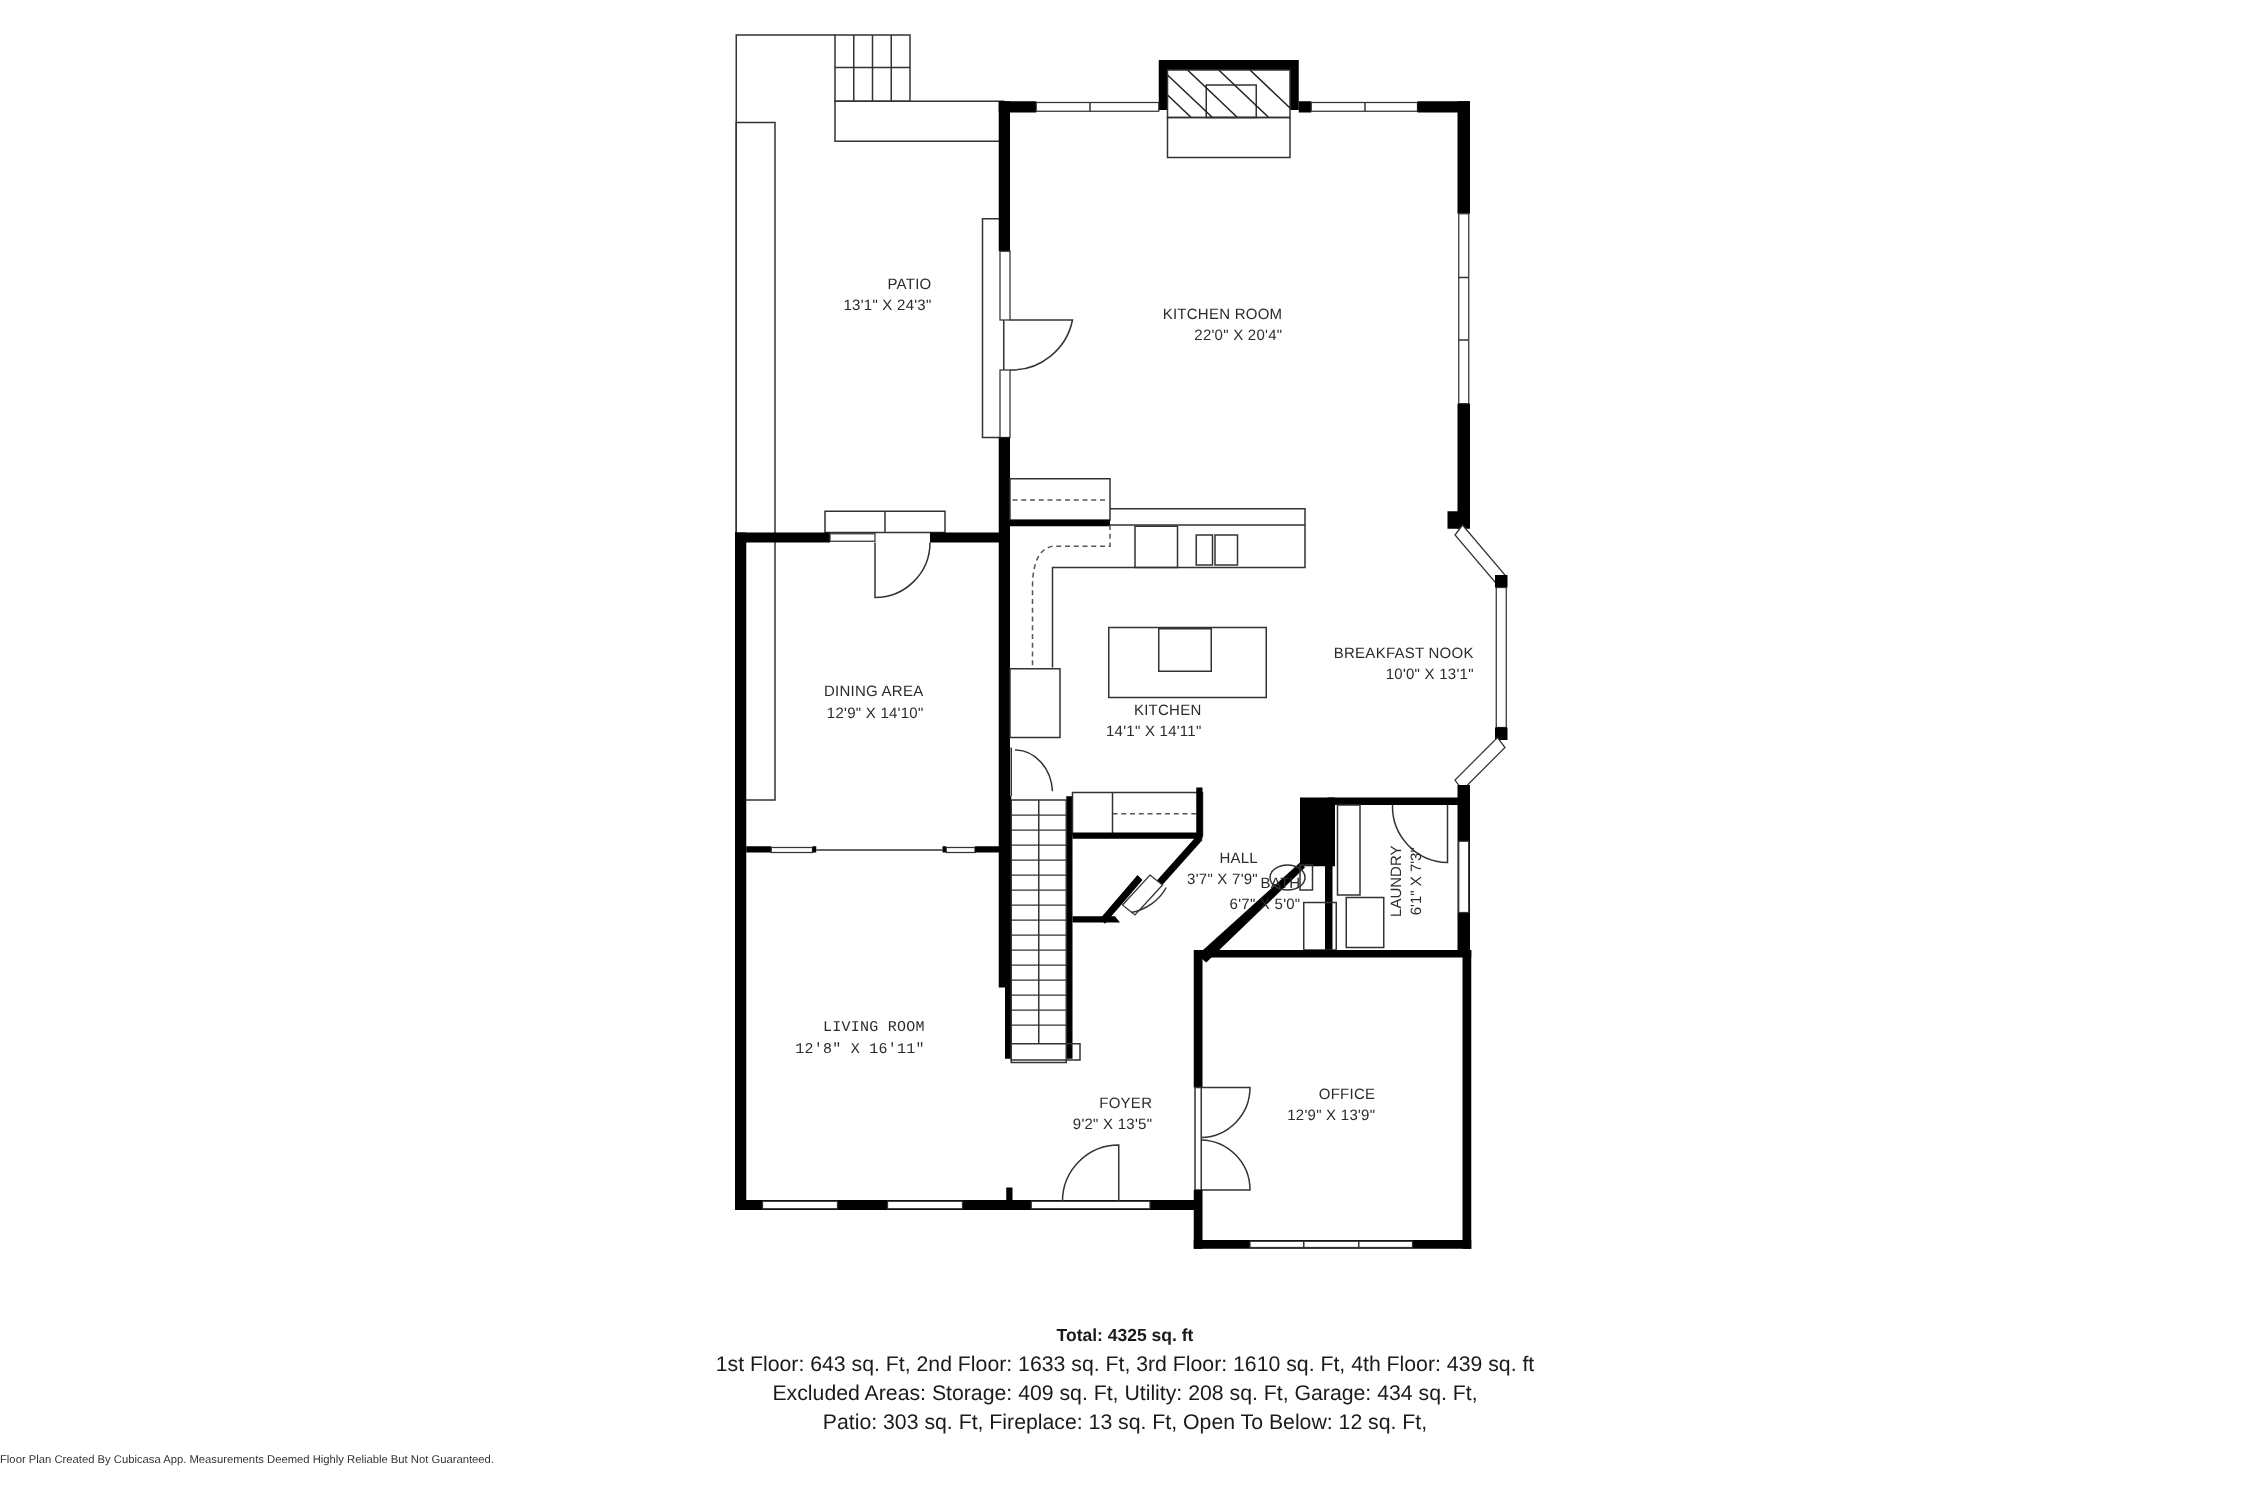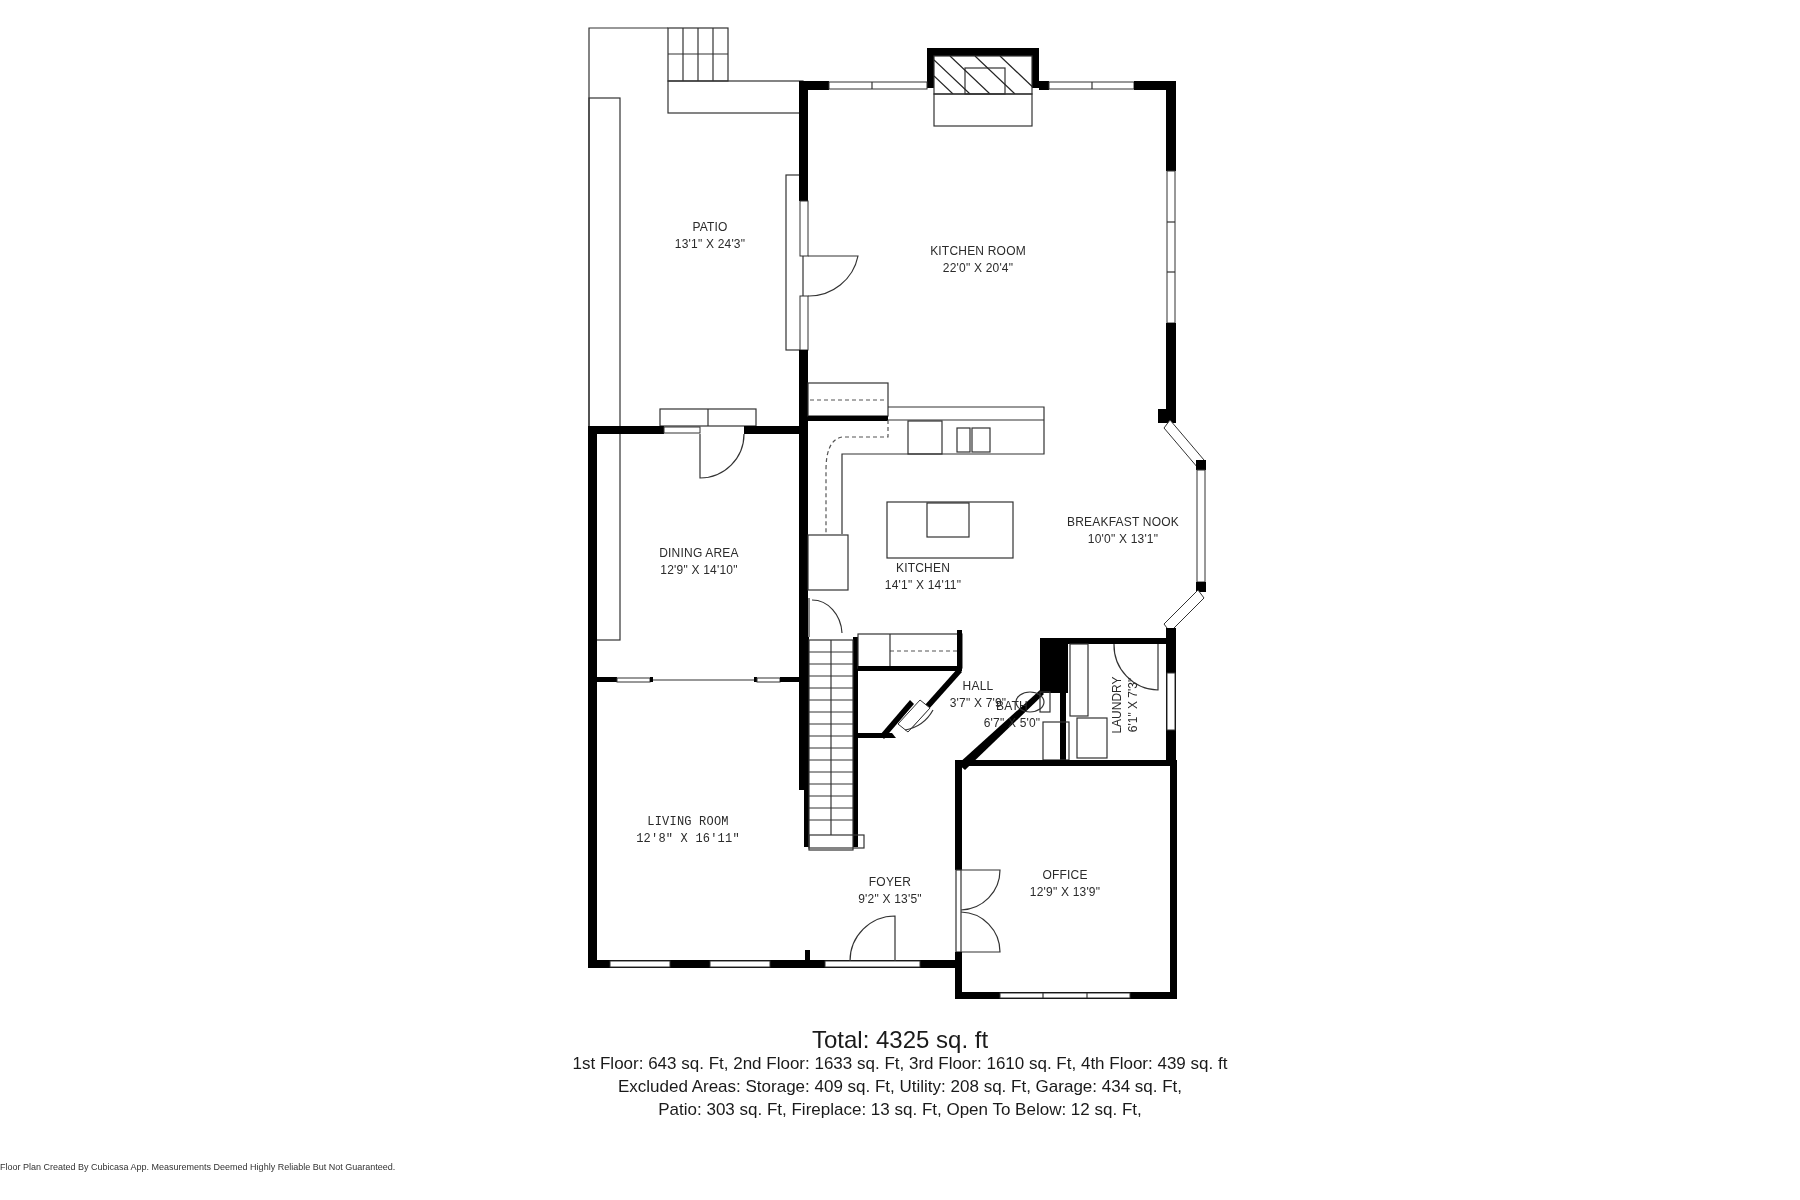--- a/index.html
+++ b/index.html
@@ -4,24 +4,24 @@
 <style>
   html, body { margin:0; padding:0; background:#ffffff; }
   body { width:1800px; height:1200px; position:relative; overflow:hidden; font-family:"Liberation Sans", sans-serif; }
   #plan { position:absolute; left:0; top:0; width:1800px; height:1200px; }
   .wall { fill:#000000; }
   .thin { fill:none; stroke:#333333; stroke-width:1.2; }
   .thinw { fill:#ffffff; stroke:#333333; stroke-width:1.2; }
   .dash { fill:none; stroke:#555555; stroke-width:1.2; stroke-dasharray:4 3; }
   .win { fill:#ffffff; stroke:#333333; stroke-width:1; }
   .hatch { stroke:#222; stroke-width:1.2; }
-  .lbl { position:absolute; text-align:center; color:#2b2b2b; font-size:12px; line-height:17px; font-family:"Liberation Sans", sans-serif; transform:translateX(-50%); white-space:nowrap; letter-spacing:0.2px; }
+  .lbl { position:absolute; text-align:right; color:#2b2b2b; font-size:12px; line-height:17px; font-family:"Liberation Sans", sans-serif; transform:translateX(-50%); white-space:nowrap; letter-spacing:0.2px; }
   .lbl-rot { position:absolute; color:#2b2b2b; font-size:12px; line-height:16px; font-family:"Liberation Sans", sans-serif; transform-origin:center; transform:translate(-50%,-50%) rotate(-90deg); white-space:nowrap; text-align:center; }
   .summary { position:absolute; left:0; width:1800px; top:1028px; text-align:center; color:#1a1a1a; font-family:"Liberation Sans", sans-serif; }
-  .summary .total { font-size:24px; font-weight:normal; line-height:24px; }
+  .summary .total { font-size:14px; font-weight:bold; line-height:24px;margin-top:28px; }
   .summary .line { font-size:17px; line-height:23px; }
   .credit { position:absolute; left:0; width:1800px; top:1162px; text-align:left; font-size:9px; color:#333; font-family:"Liberation Sans", sans-serif; }
 </style>
 </head>
 <body>
 
 <svg id="plan" viewBox="0 0 1800 1200" xmlns="http://www.w3.org/2000/svg">
 
   <g>
     <polyline class="thin" points="589,640 589,28 668,28"></polyline>

